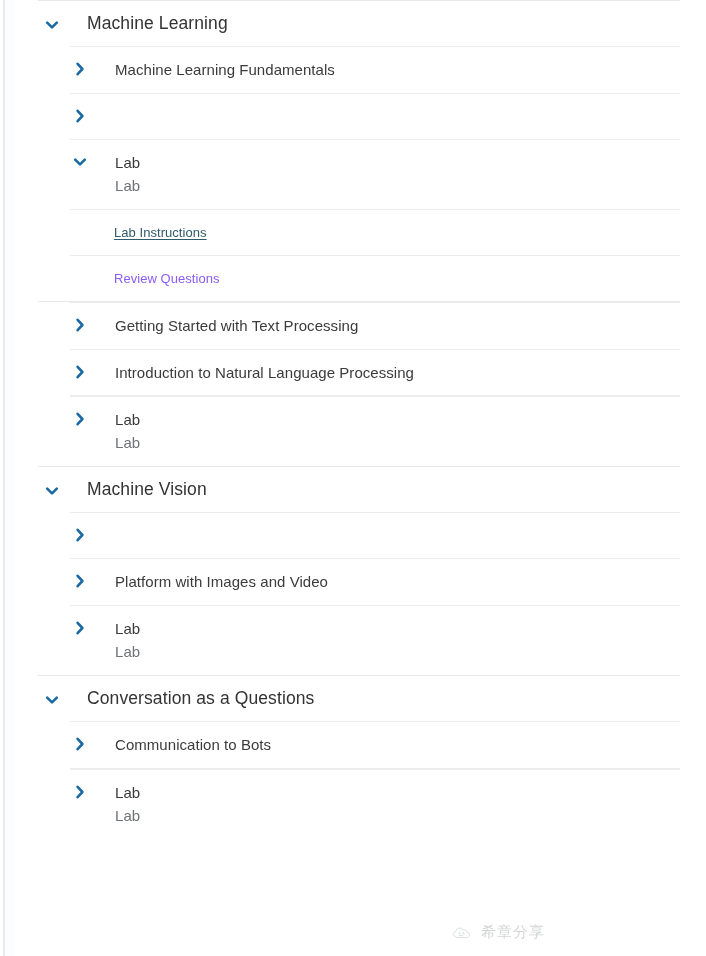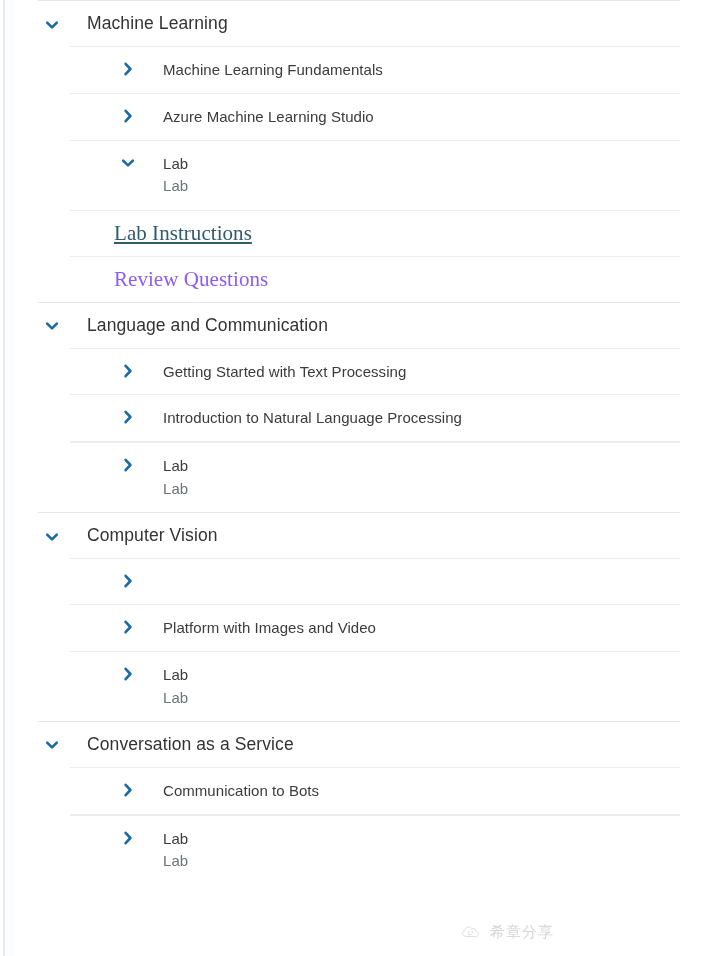--- a/index.html
+++ b/index.html
@@ -77,21 +77,21 @@
     font-weight: 400;
     letter-spacing: 0.1px;
     margin-left: 27px;
     line-height: 1.2;
   }
 
   .item-row {
     min-height: 45px;
     display: flex;
     align-items: flex-start;
-    padding-left: 120px;
+    padding-left: 72px;
     padding-top: 12px;
     padding-bottom: 12px;
     box-sizing: border-box;
   }
   .item-texts {
     margin-left: 27px;
     display: flex;
     flex-direction: column;
   }
   .item-title {
@@ -108,24 +108,23 @@
   }
 
   .link-row {
     min-height: 45px;
     display: flex;
     align-items: center;
     padding-left: 114px;
     box-sizing: border-box;
   }
   .link-text {
-    font-size: 21px;
+    font-size: 13px;
     color: #37636f;
     letter-spacing: 0.05px;
-    font-family: Liberation Serif, serif;
   }
   .link-text.underlined {
     text-decoration: underline;
     text-underline-offset: 2px;
     color: #2f5b6b;
   }
   .link-text.plain {
     text-decoration: none;
     color: #8b5cf6;
   }
@@ -137,24 +136,24 @@
     flex: 0 0 16px;
     position: relative;
     display: inline-block;
     margin-top: 2px;
   }
   .chev svg { display: block; }
 
   
   .watermark {
     position: absolute;
-    right: 46px;
+    right: 55px;
     bottom: 14px;
     display: flex;
-    align-items: flex-start;
+    align-items: center;
     opacity: 0.62;
     pointer-events: none;
   }
   .wm-icon {
     width: 22px;
     height: 18px;
     margin-right: 7px;
     flex: 0 0 22px;
   }
   .wm-text {
@@ -194,23 +193,20 @@
           <span class="item-title">Machine Learning Fundamentals</span>
         </div>
       </div>
       <div class="divider-item"></div>
       <div class="row item-row">
         <span class="chev">
           <svg viewBox="0 0 16 16" width="16" height="16">
             <path d="M5.6 2.8 L10.4 8 L5.6 13.2" fill="none" stroke="#1a6aa3" stroke-width="2.6" stroke-linecap="round" stroke-linejoin="round"></path>
           </svg>
         </span>
-        <div class="item-texts">
-          <span class="item-title">Azure Machine Learning Studio</span>
-        </div>
       </div>
       <div class="divider-item"></div>
       <div class="row item-row">
         <span class="chev">
           <svg viewBox="0 0 16 16" width="16" height="16">
             <path d="M3.2 5.6 L8 10.4 L12.8 5.6" fill="none" stroke="#1a6aa3" stroke-width="2.6" stroke-linecap="round" stroke-linejoin="round"></path>
           </svg>
         </span>
         <div class="item-texts">
           <span class="item-title">Lab</span>
@@ -219,28 +215,20 @@
       </div>
       <div class="divider-item"></div>
       <div class="row link-row">
         <a href="#" class="link-text underlined">Lab Instructions</a>
       </div>
       <div class="divider-item"></div>
       <div class="row link-row">
         <a href="#" class="link-text plain">Review Questions</a>
       </div>
       <div class="divider-section"></div>
-      <div class="row section-row">
-        <span class="chev">
-          <svg viewBox="0 0 16 16" width="16" height="16">
-            <path d="M3.2 5.6 L8 10.4 L12.8 5.6" fill="none" stroke="#1a6aa3" stroke-width="2.6" stroke-linecap="round" stroke-linejoin="round"></path>
-          </svg>
-        </span>
-        <span class="section-title">Language and Communication</span>
-      </div>
       <div class="divider-item"></div>
       <div class="row item-row">
         <span class="chev">
           <svg viewBox="0 0 16 16" width="16" height="16">
             <path d="M5.6 2.8 L10.4 8 L5.6 13.2" fill="none" stroke="#1a6aa3" stroke-width="2.6" stroke-linecap="round" stroke-linejoin="round"></path>
           </svg>
         </span>
         <div class="item-texts">
           <span class="item-title">Getting Started with Text Processing</span>
         </div>
@@ -269,21 +257,21 @@
           <span class="item-sub">Lab</span>
         </div>
       </div>
       <div class="divider-section"></div>
       <div class="row section-row">
         <span class="chev">
           <svg viewBox="0 0 16 16" width="16" height="16">
             <path d="M3.2 5.6 L8 10.4 L12.8 5.6" fill="none" stroke="#1a6aa3" stroke-width="2.6" stroke-linecap="round" stroke-linejoin="round"></path>
           </svg>
         </span>
-        <span class="section-title">Computer Vision</span>
+        <span class="section-title">Machine Vision</span>
       </div>
       <div class="divider-item"></div>
       <div class="row item-row">
         <span class="chev">
           <svg viewBox="0 0 16 16" width="16" height="16">
             <path d="M5.6 2.8 L10.4 8 L5.6 13.2" fill="none" stroke="#1a6aa3" stroke-width="2.6" stroke-linecap="round" stroke-linejoin="round"></path>
           </svg>
         </span>
       </div>
       <div class="divider-item"></div>
@@ -309,21 +297,21 @@
           <span class="item-sub">Lab</span>
         </div>
       </div>
       <div class="divider-section"></div>
       <div class="row section-row">
         <span class="chev">
           <svg viewBox="0 0 16 16" width="16" height="16">
             <path d="M3.2 5.6 L8 10.4 L12.8 5.6" fill="none" stroke="#1a6aa3" stroke-width="2.6" stroke-linecap="round" stroke-linejoin="round"></path>
           </svg>
         </span>
-        <span class="section-title">Conversation as a Service</span>
+        <span class="section-title">Conversation as a Questions</span>
       </div>
       <div class="divider-item"></div>
       <div class="row item-row">
         <span class="chev">
           <svg viewBox="0 0 16 16" width="16" height="16">
             <path d="M5.6 2.8 L10.4 8 L5.6 13.2" fill="none" stroke="#1a6aa3" stroke-width="2.6" stroke-linecap="round" stroke-linejoin="round"></path>
           </svg>
         </span>
         <div class="item-texts">
           <span class="item-title">Communication to Bots</span>

